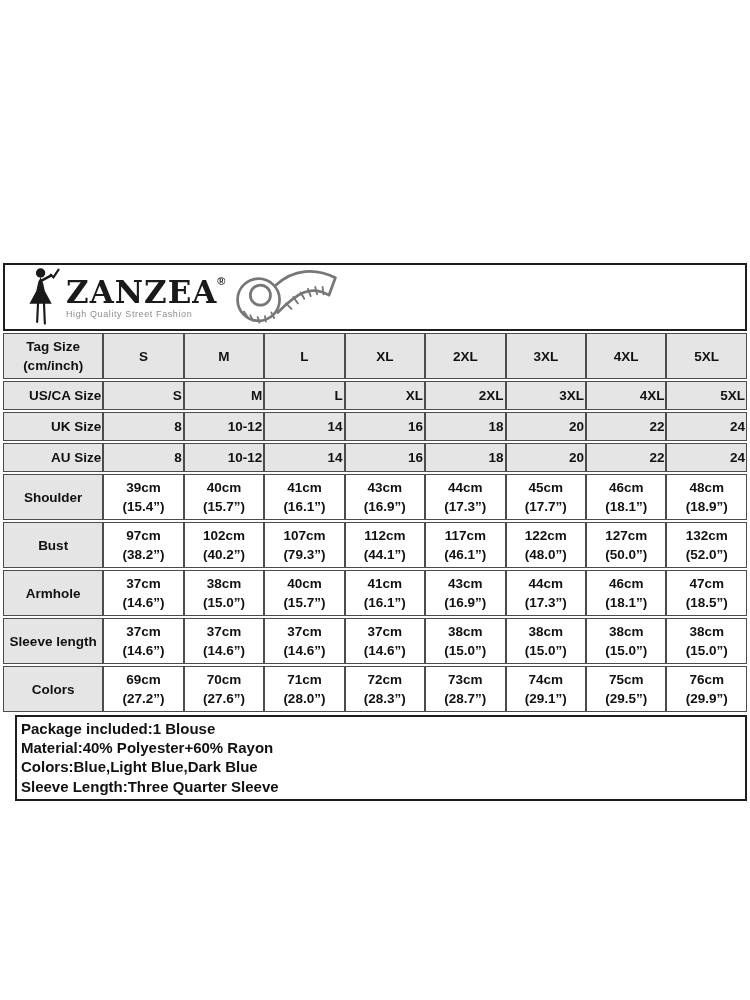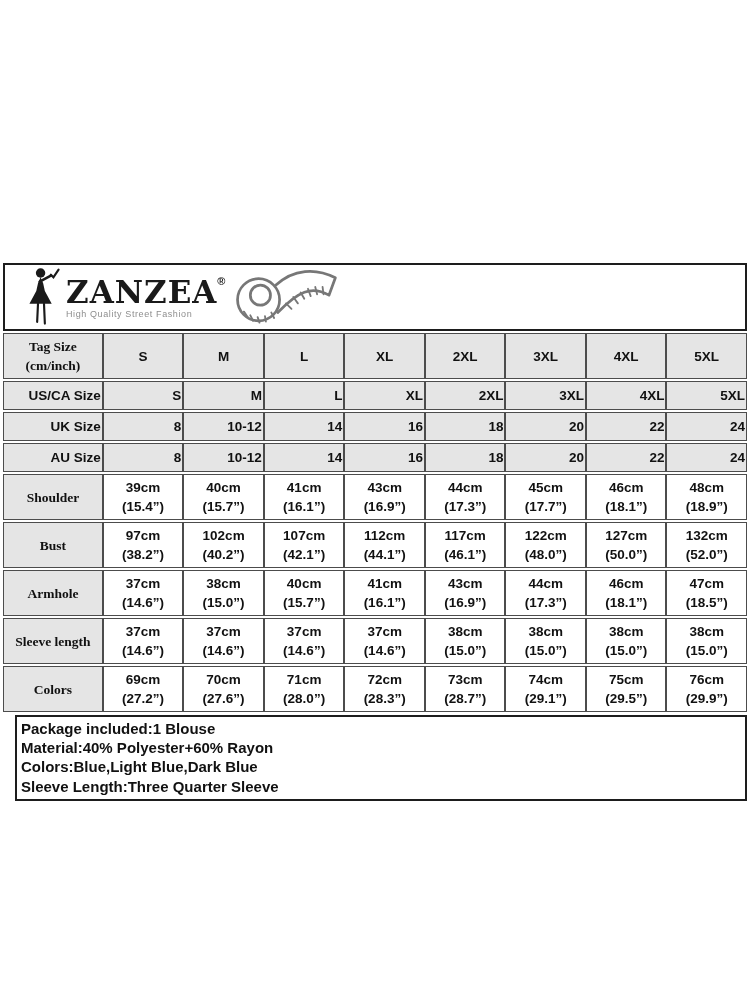--- a/index.html
+++ b/index.html
@@ -23,21 +23,21 @@
   
   table.size-chart{width:100%;border-collapse:separate;border-spacing:0 2px;margin-top:0;}
   table.size-chart th,table.size-chart td{
       border:1px solid #4c4c4c;text-align:center;vertical-align:middle;
       font-weight:bold;font-size:13.5px;padding:3px 1px;background:#ffffff;color:#111;}
   table.size-chart th{width:100px;background:#e5e5e5;}
   table.size-chart tr.shaded td{background:#e5e5e5;}
   table.size-chart td{width:80px;}
   tr.single th,tr.single td{height:21px;text-align:right;}
   tr.double td div,tr.double th div{line-height:19px;}
-  tr.double th{height:38px;font-family:Liberation Serif, serif;}
+  tr.double th{height:38px;}
 
   
   .info-box{box-sizing:border-box;border:2px solid #1d1d1d;margin-top:1px;
             padding:2px 4px 3px 4px;margin-left:12px;}
   .info-box div{font-weight:bold;font-size:15px;line-height:19.2px;white-space:nowrap;}
 
   svg .ln{fill:none;stroke:#777;stroke-width:3;stroke-linecap:round;stroke-linejoin:round;}
   svg .lnt{fill:none;stroke:#777;stroke-width:2;stroke-linecap:round;}
 </style>
 </head>
@@ -232,21 +232,21 @@
             <td>
               <div>97cm</div>
               <div>(38.2”)</div>
             </td>
             <td>
               <div>102cm</div>
               <div>(40.2”)</div>
             </td>
             <td>
               <div>107cm</div>
-              <div>(42.1”)</div>
+              <div>(79.3”)</div>
             </td>
             <td>
               <div>112cm</div>
               <div>(44.1”)</div>
             </td>
             <td>
               <div>117cm</div>
               <div>(46.1”)</div>
             </td>
             <td>

